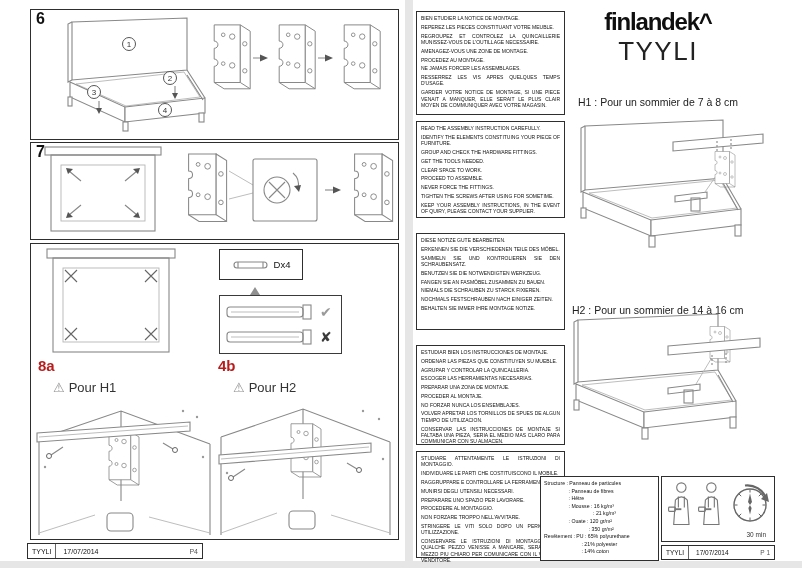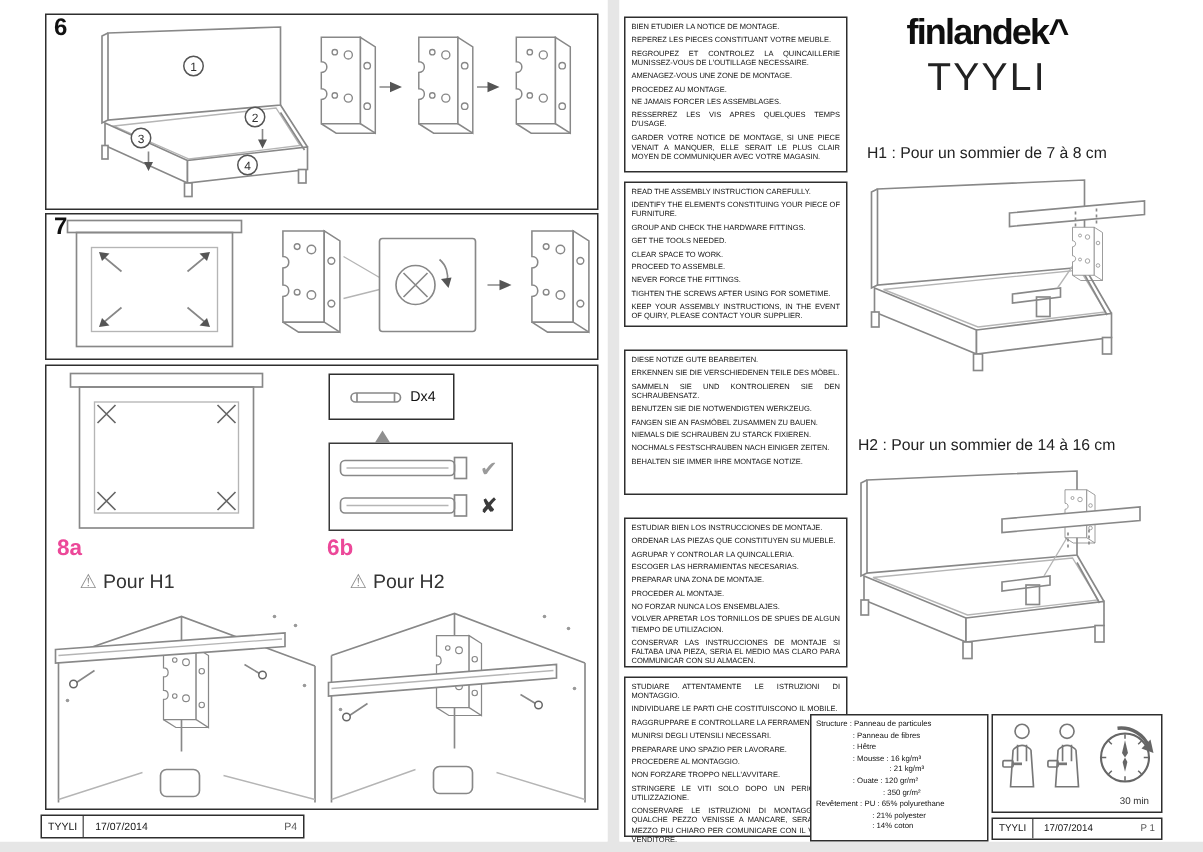--- a/index.html
+++ b/index.html
@@ -7,21 +7,21 @@
          font-family:"Liberation Sans",sans-serif;color:#111;}
   .gutter{position:absolute;left:405px;top:0;width:8px;height:568px;background:#e6e6e6;}
   .bstrip{position:absolute;left:0;top:561px;width:802px;height:7px;background:#e6e6e6;}
   .page{position:absolute;top:0;background:#fff;}
   .page-l{left:0;width:405px;height:561px;}
   .page-r{left:413px;width:389px;height:561px;}
   .vtext{position:absolute;transform-origin:0 0;transform:rotate(-90deg);white-space:nowrap;
          font-weight:700;font-size:9.3px;letter-spacing:-0.35px;color:#1a1a1a;}
   .panel{position:absolute;border:1.6px solid #2e2e2e;background:#fff;box-sizing:border-box;}
   .stepnum{position:absolute;top:0;left:5px;font-size:16px;font-weight:700;color:#111;}
-  .sublabel{position:absolute;font-size:15px;font-weight:700;color:#ec4899;}
+  .sublabel{position:absolute;font-size:15px;font-weight:700;color:#b91c1c;}
   .warn-row{position:absolute;display:flex;align-items:center;gap:4px;font-size:13px;color:#333;}
   .warn-icon{color:#8f8f8f;font-size:13px;line-height:1;}
   .hwbox{position:absolute;border:1.2px solid #2e2e2e;box-sizing:border-box;background:#fff;
          display:flex;align-items:center;justify-content:center;gap:4px;}
   .hwlabel{font-size:9.5px;color:#111;}
   .hwsub{position:absolute;left:14px;bottom:1px;font-size:3.6px;color:#444;}
   .tri-up{position:absolute;width:0;height:0;border-left:5px solid transparent;
           border-right:5px solid transparent;border-bottom:8px solid #8f8f8f;}
   .check-panel{position:absolute;border:1.5px solid #3a3a3a;box-sizing:border-box;background:#fff;
                display:flex;flex-direction:column;justify-content:space-around;padding:3px 6px;}
@@ -208,21 +208,21 @@
         <circle cx="16" cy="59" r="2.5" fill="none" stroke="#666"></circle>
         <circle cx="142" cy="53" r="2.5" fill="none" stroke="#666"></circle>
         <g fill="#999">
             <circle cx="150" cy="14" r="1.2"></circle>
             <circle cx="164" cy="20" r="1.2"></circle>
             <circle cx="170" cy="60" r="1.2"></circle>
             <circle cx="12" cy="70" r="1.2"></circle>
           </g>
       </svg>
 
-      <span class="sublabel" style="left:187px;top:113px;">6b</span>
+      <span class="sublabel" style="left:187px;top:113px;">4b</span>
       <div class="warn-row" style="left:202px;top:136px;">
         <span class="warn-icon">⚠</span>
         <span>Pour H2</span>
       </div>
       <svg class="draw" style="left:180px;top:153px" width="187" height="142" viewBox="0 0 187 142">
         <path class="ln" d="M92,12 L92,102 M10,40 L92,12 L179,45 M10,40 L10,138 M179,45 L179,138"></path>
         <path class="lnl" d="M10,136 L66,116 M120,118 L179,136"></path>
         <rect class="ln" x="78" y="114" width="26" height="18" rx="4" fill="#fff"></rect>
         <use href="#bracket" transform="translate(74,26) scale(0.75)"></use>
         <path class="face" d="M8,58 L160,46 L160,55 L8,67 Z"></path>
@@ -317,21 +317,21 @@
       <rect class="face" x="180" y="115" width="6" height="11"></rect>
       <rect class="face" x="26" y="98" width="5" height="10"></rect>
       <path class="ln" d="M120,86 L152,82 L152,88 L120,92 Z" fill="#fff"></path>
       <rect class="ln" x="136" y="88" width="9" height="13" fill="#fff"></rect>
       <path class="lnl" d="M150,82 L172,50"></path>
       <use href="#bracket" transform="translate(156,41) scale(0.5)"></use>
       <path class="face" d="M118,32 L208,24 L208,33 L118,41 Z"></path>
       <path class="ln" d="M162,41 L162,30 M176,39 L176,28" stroke-dasharray="2,2"></path>
     </svg>
 
-    <div class="hcap" style="left:159px;top:291px;">H2 : Pour un sommier de 14 à 16 cm</div>
+    <div class="hcap" style="left:159px;top:304px;">H2 : Pour un sommier de 14 à 16 cm</div>
     <svg class="draw" style="left:135px;top:306px" width="230" height="166" viewBox="0 0 230 166">
       <path class="face" d="M30,14 L170,8 L170,64 L30,76 Z"></path>
       <path class="ln" d="M30,14 L26,16 L26,78 L30,76"></path>
       <path class="lnl" d="M34,79 L97,104 L184,94 L167,66 Z"></path>
       <path class="face" d="M28,78 L96,106 L96,122 L28,94 Z"></path>
       <path class="face" d="M96,106 L188,95 L188,111 L96,122 Z"></path>
       <path class="ln" d="M170,64 L188,95 M170,69 L185,96"></path>
       <rect class="face" x="94" y="122" width="6" height="11"></rect>
       <rect class="face" x="182" y="111" width="6" height="11"></rect>
       <rect class="face" x="26" y="94" width="5" height="10"></rect>

